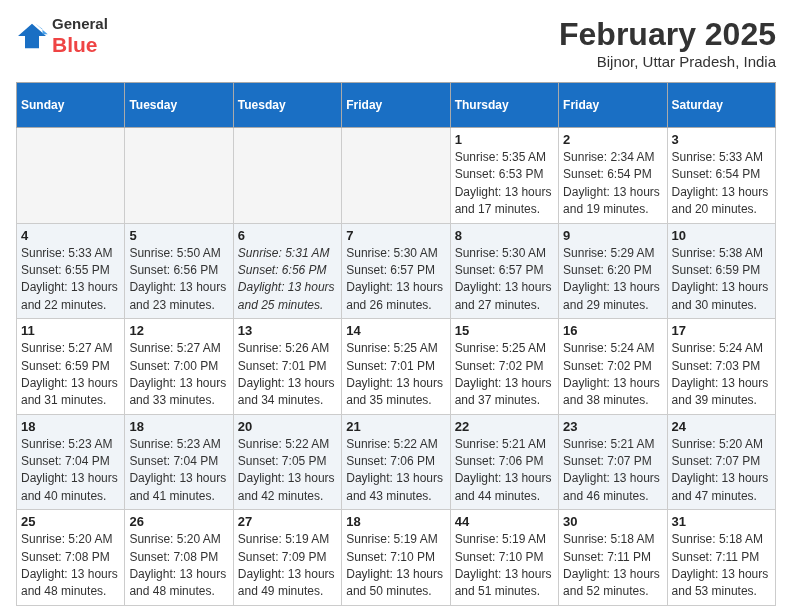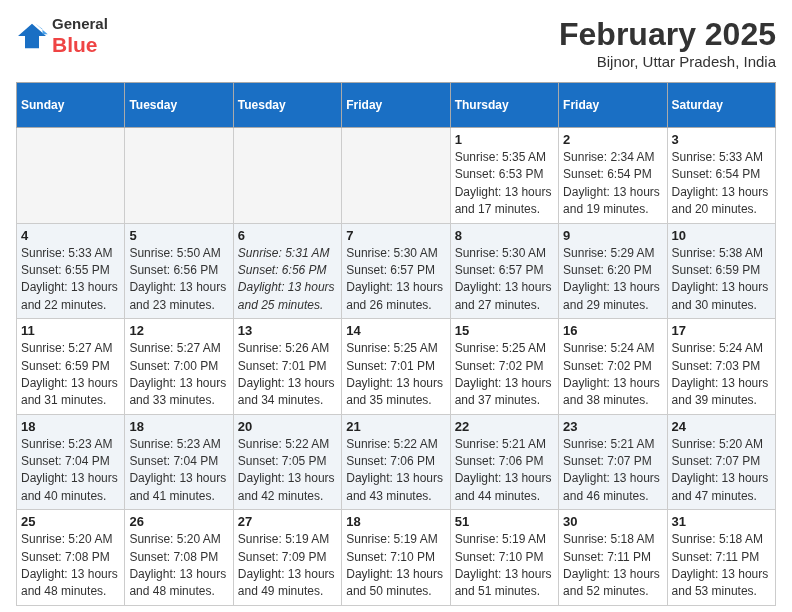--- a/index.html
+++ b/index.html
@@ -330,21 +330,21 @@
 and 49 minutes.</div>
         </td>
         <td>
           <div class="day-number">18</div>
           <div class="day-info" style="white-space: pre-line;">Sunrise: 5:19 AM
 Sunset: 7:10 PM
 Daylight: 13 hours
 and 50 minutes.</div>
         </td>
         <td>
-          <div class="day-number">51</div>
+          <div class="day-number">44</div>
           <div class="day-info" style="white-space: pre-line;">Sunrise: 5:19 AM
 Sunset: 7:10 PM
 Daylight: 13 hours
 and 51 minutes.</div>
         </td>
         <td>
           <div class="day-number">30</div>
           <div class="day-info" style="white-space: pre-line;">Sunrise: 5:18 AM
 Sunset: 7:11 PM
 Daylight: 13 hours

